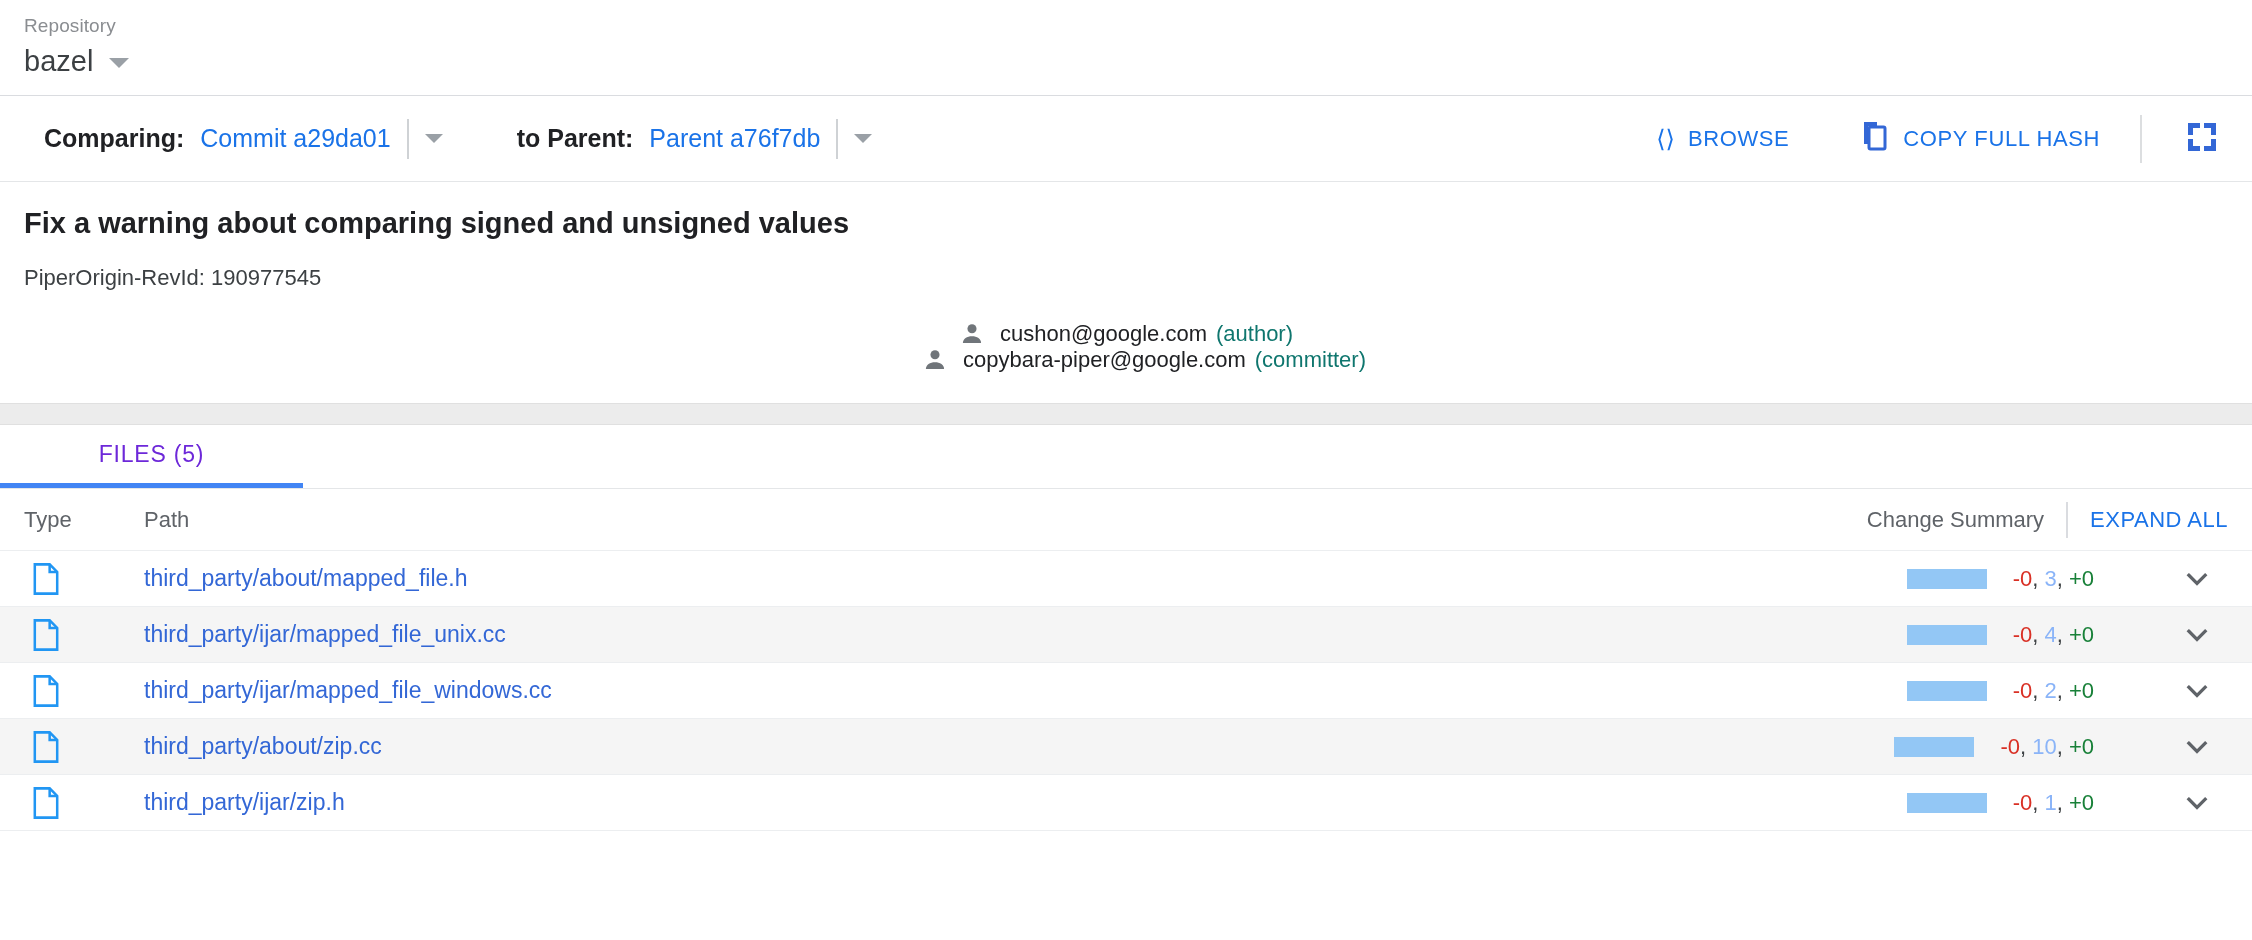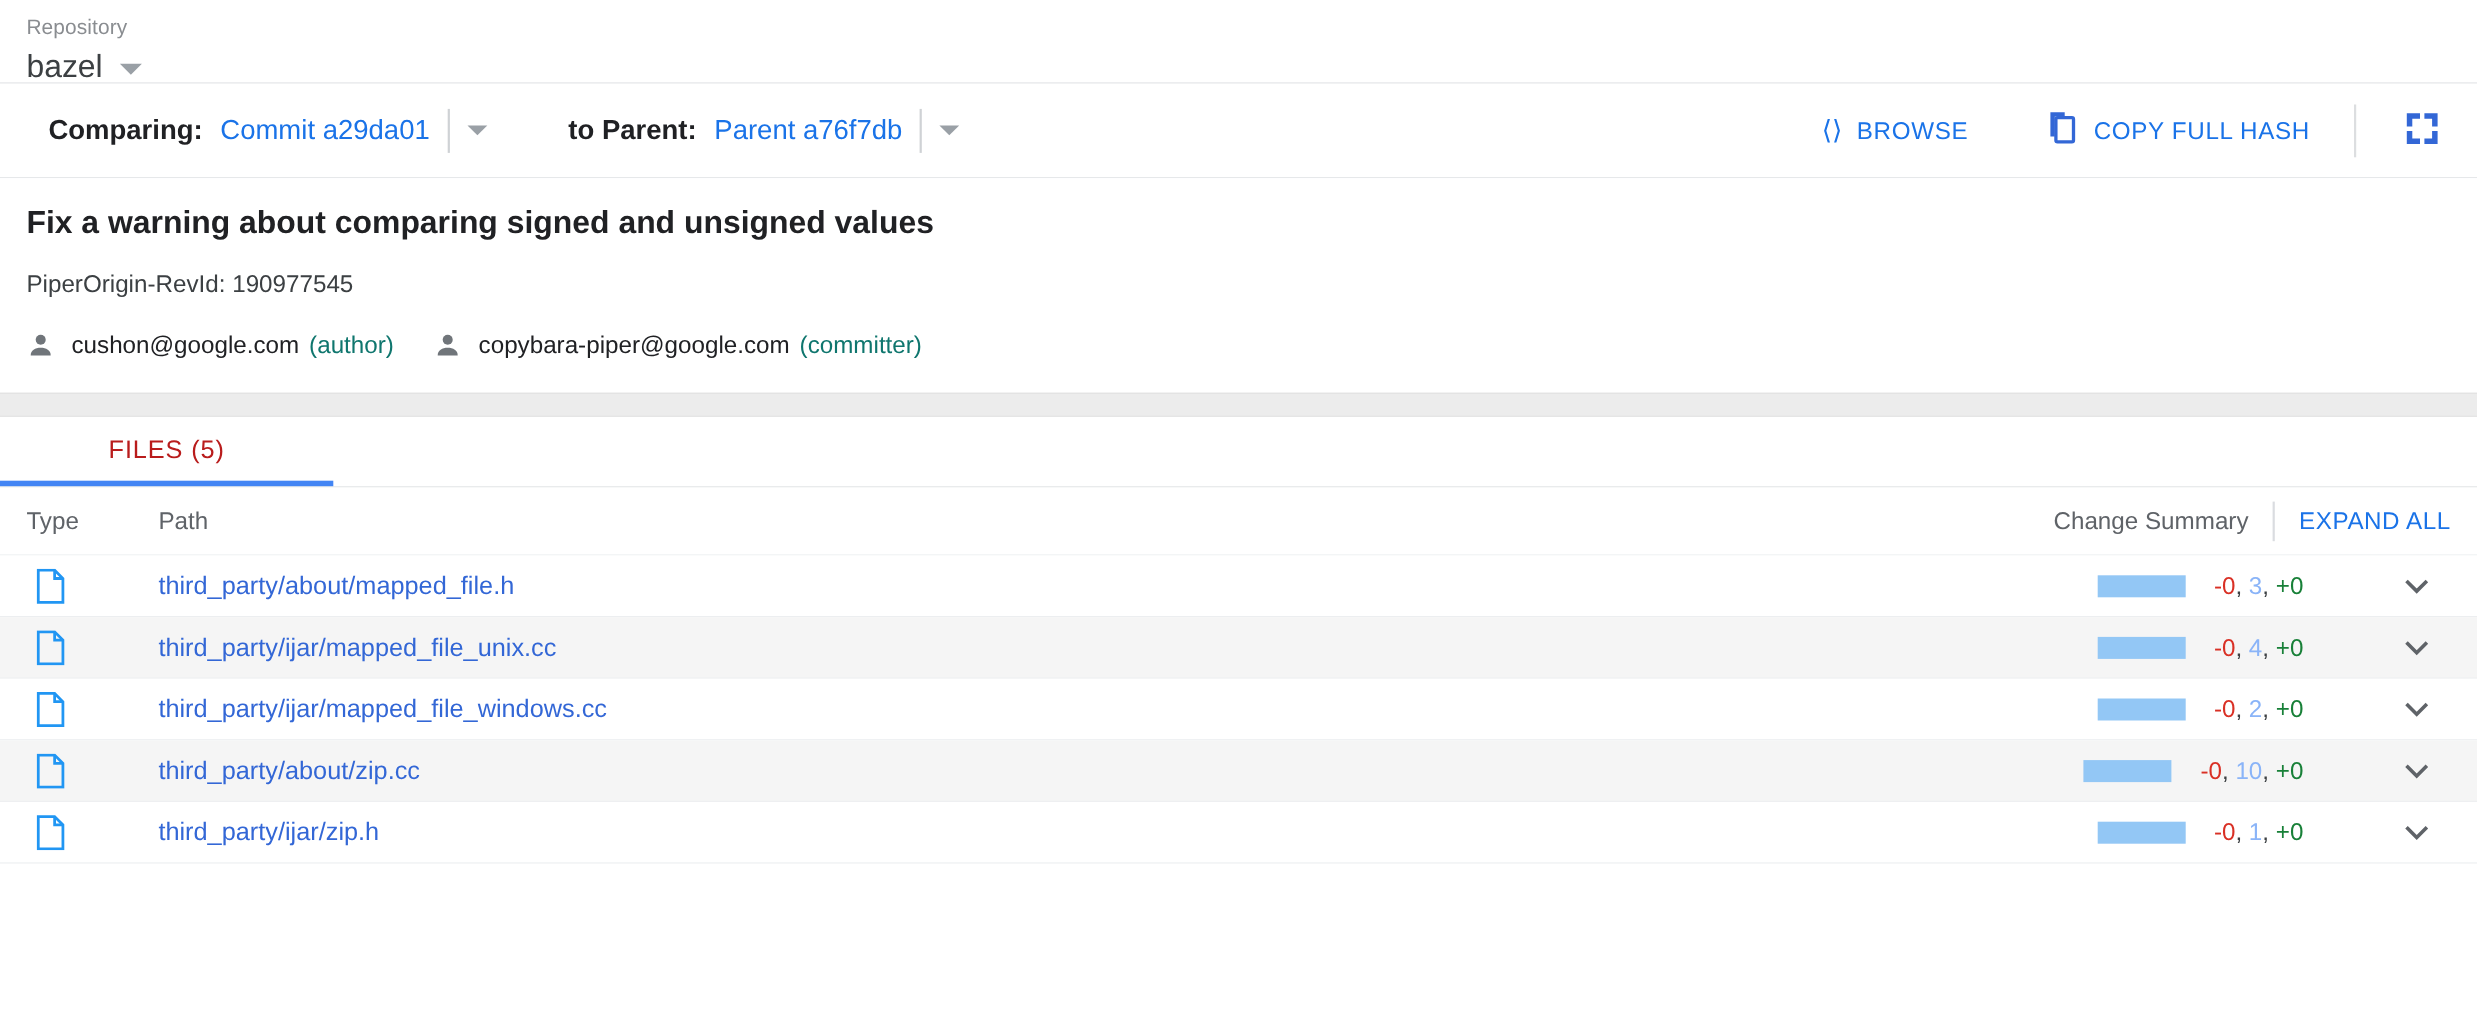--- a/index.html
+++ b/index.html
@@ -7,21 +7,21 @@
     margin: 0; padding: 0;
     width: 2252px; height: 940px;
     background: #ffffff;
     font-family: "Liberation Sans", sans-serif;
     -webkit-font-smoothing: antialiased;
   }
   .page { position: relative; width: 2252px; height: 940px; background: #fff; overflow: hidden; }
 
   
   .repo-header {
-    height: 76px;
+    height: 96px;
     padding: 14px 10px 0 24px;
     border-bottom: 1px solid #dadce0;
     background: #fff;
   }
   .repo-label {
     font-size: 19px;
     color: #8a8d91;
     letter-spacing: .1px;
     line-height: 24px;
   }
@@ -126,20 +126,21 @@
     color: #3c4043;
     margin-top: 27px;
     line-height: 26px;
   }
   .commit-meta {
     display: flex;
     align-items: center;
     margin-top: 30px;
     font-size: 22px;
     color: #202124;
+    flex-direction: column;
   }
   .meta-item { display: flex; align-items: center; }
   .meta-item + .meta-item { margin-left: 36px; }
   .meta-icon { display: flex; align-items: center; margin-right: 15px; }
   .meta-role { color: #0f766e; margin-left: 9px; }
   .meta-when { margin-left: 12px; }
 
   
   .band {
     height: 22px;
@@ -164,21 +165,21 @@
     justify-content: center;
     font-size: 23px;
     color: #5f6368;
     letter-spacing: .8px;
     cursor: pointer;
     background: none;
     border: none;
     border-bottom: 5px solid transparent;
     font-family: "Liberation Sans", sans-serif;
   }
-  .tab.active { color: #b91c1c; border-bottom-color: #4285f4; }
+  .tab.active { color: #6d28d9; border-bottom-color: #4285f4; }
 
   
   .table-head {
     display: flex;
     align-items: center;
     height: 62px;
     padding: 0 24px 0 24px;
     border-bottom: 1px solid #eceef0;
     font-size: 22px;
     color: #5f6368;

